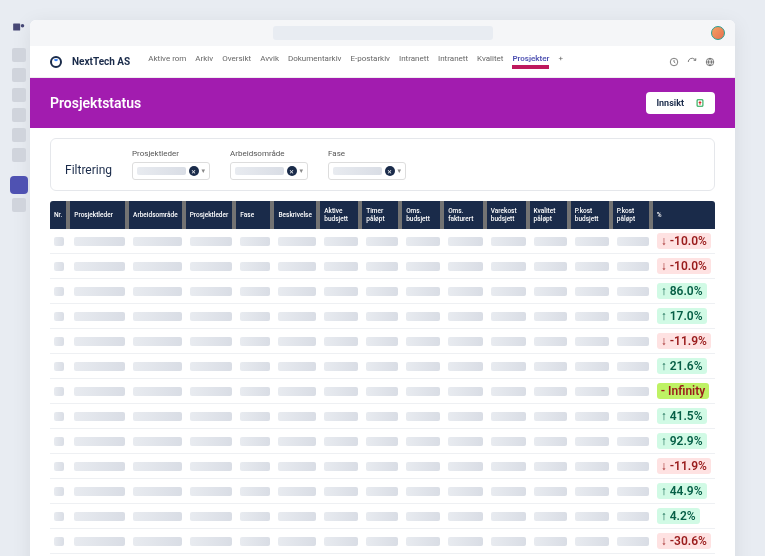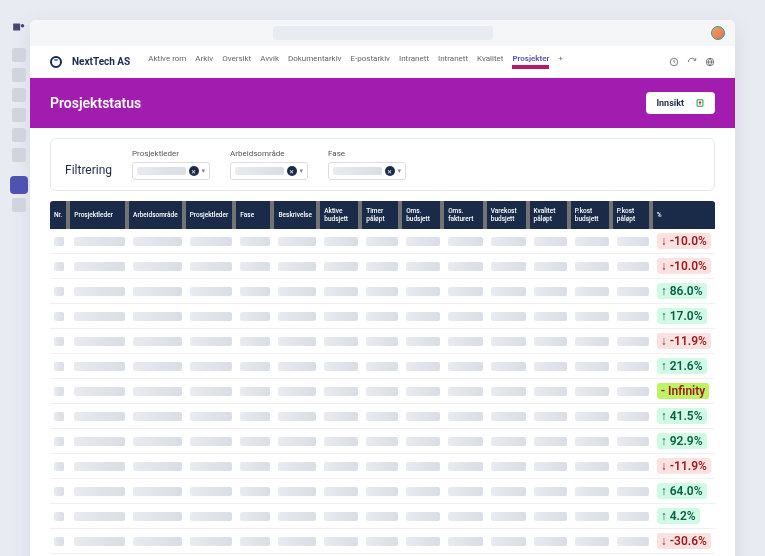--- a/index.html
+++ b/index.html
@@ -657,21 +657,21 @@
               </td>
               <td>
                 <div class="cell-skel"></div>
               </td>
               <td>
                 <div class="cell-skel"></div>
               </td>
               <td>
                 <div class="cell-skel"></div>
               </td>
-              <td><span class="pct-badge pct-up green">↑ 64.0%</span></td>
+              <td><span class="pct-badge pct-up green">↑ 44.9%</span></td>
             </tr>
             <tr>
               <td>
                 <div class="cell-skel" style="width: 10px;"></div>
               </td>
               <td>
                 <div class="cell-skel"></div>
               </td>
               <td>
                 <div class="cell-skel"></div>

